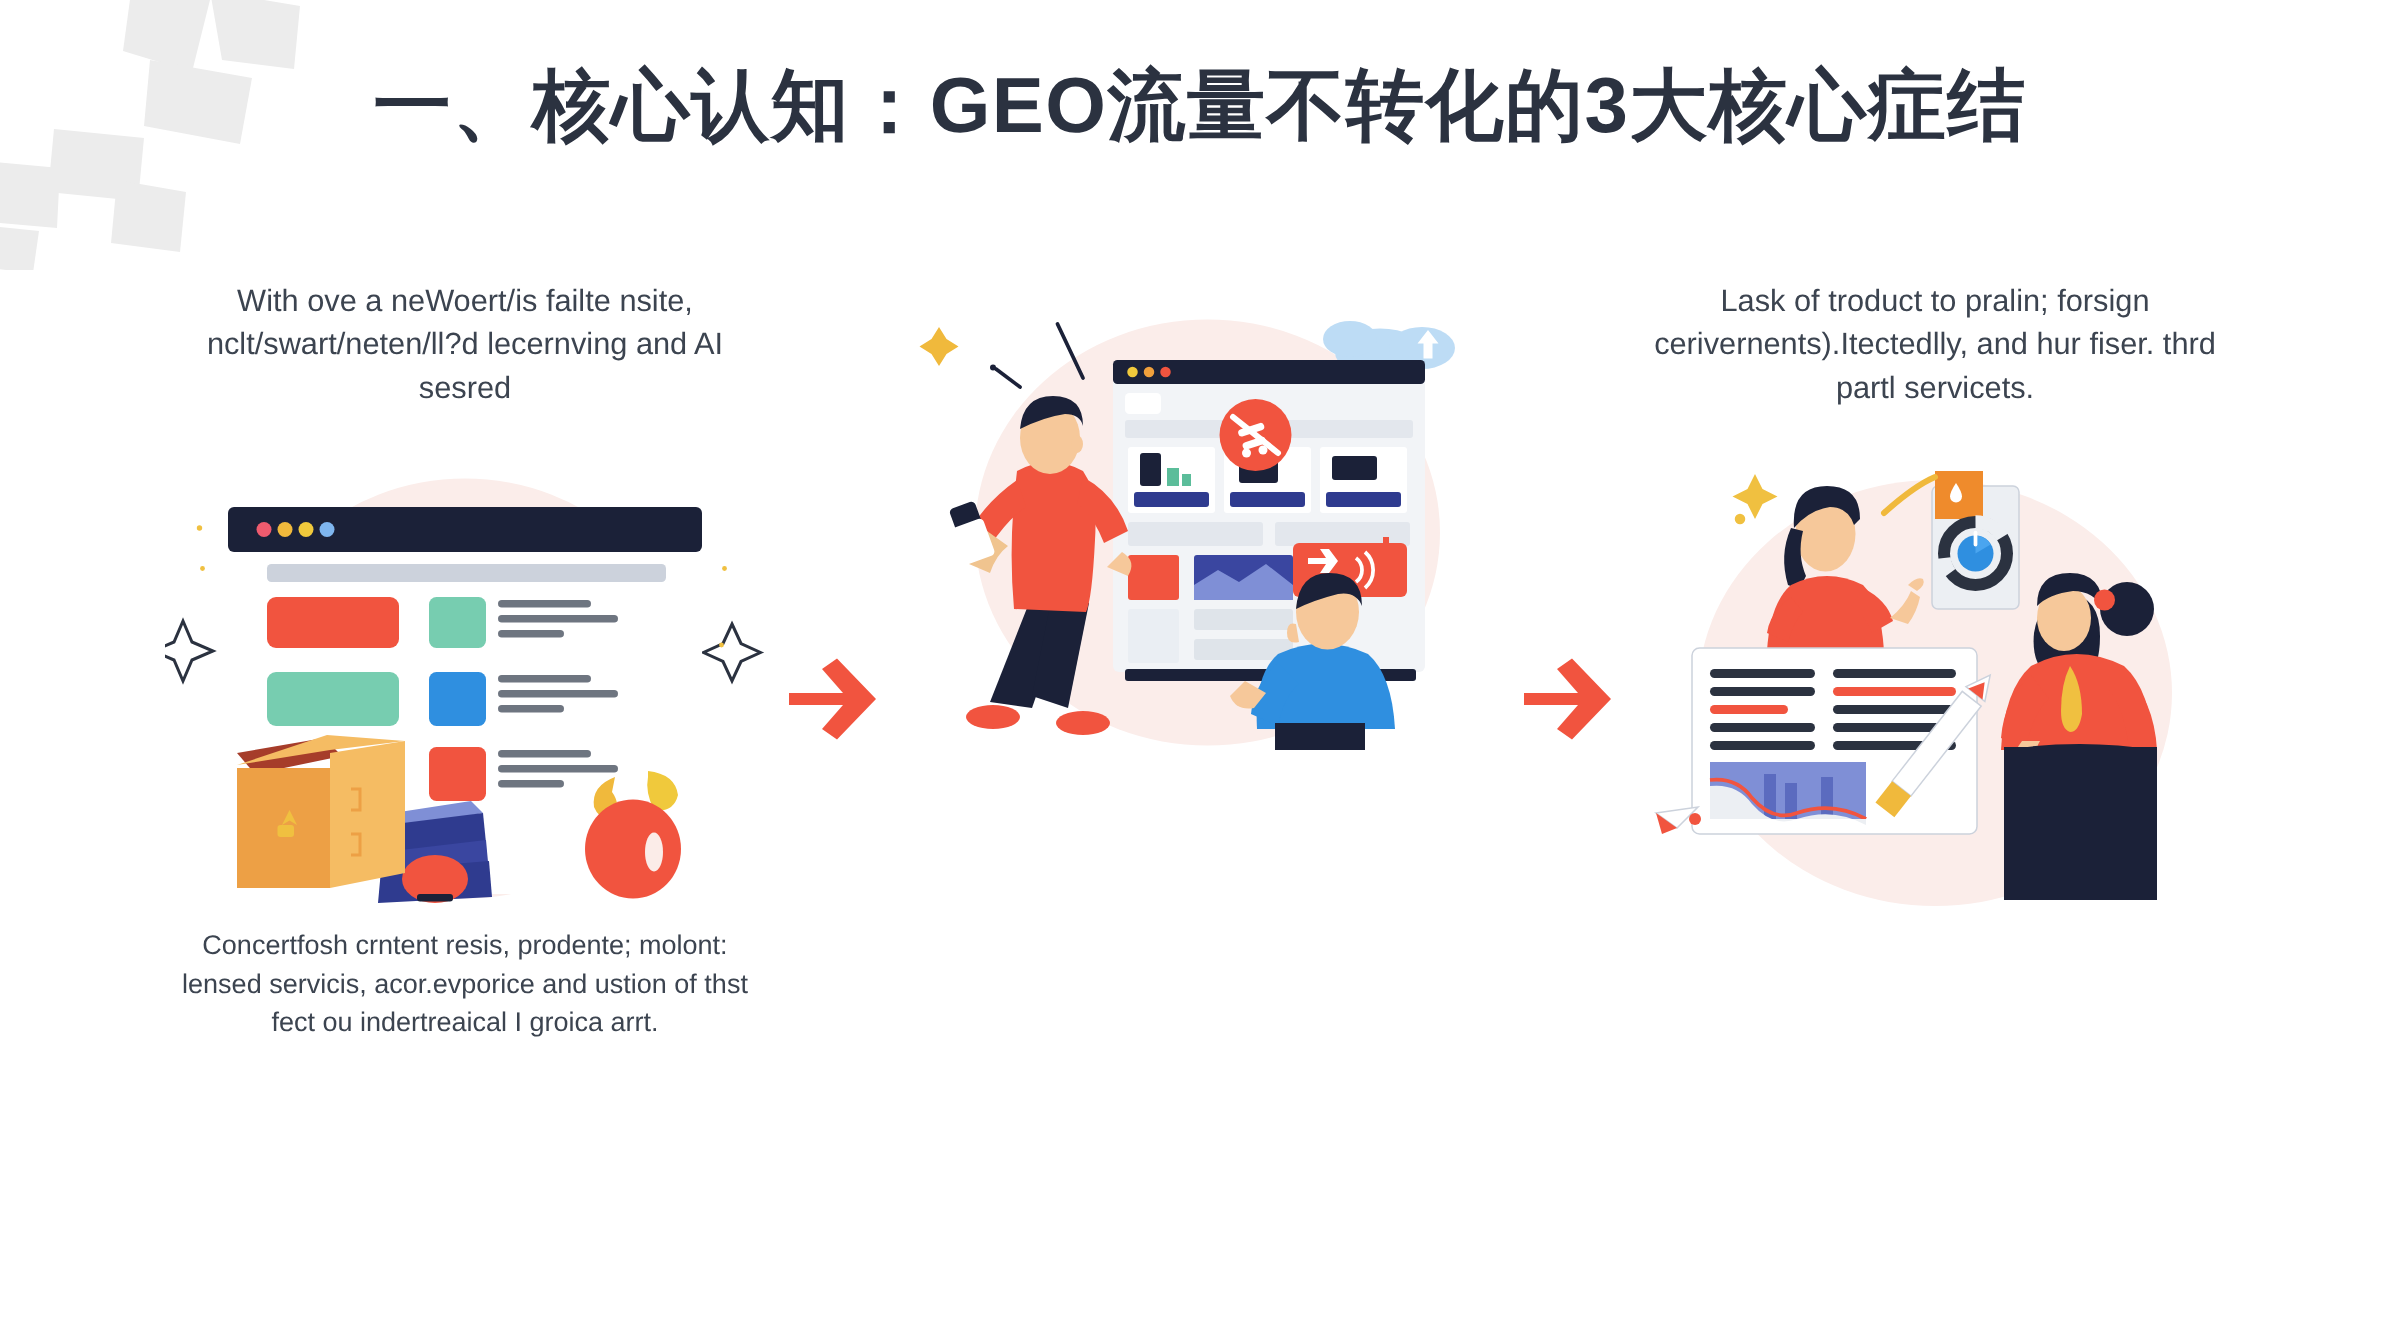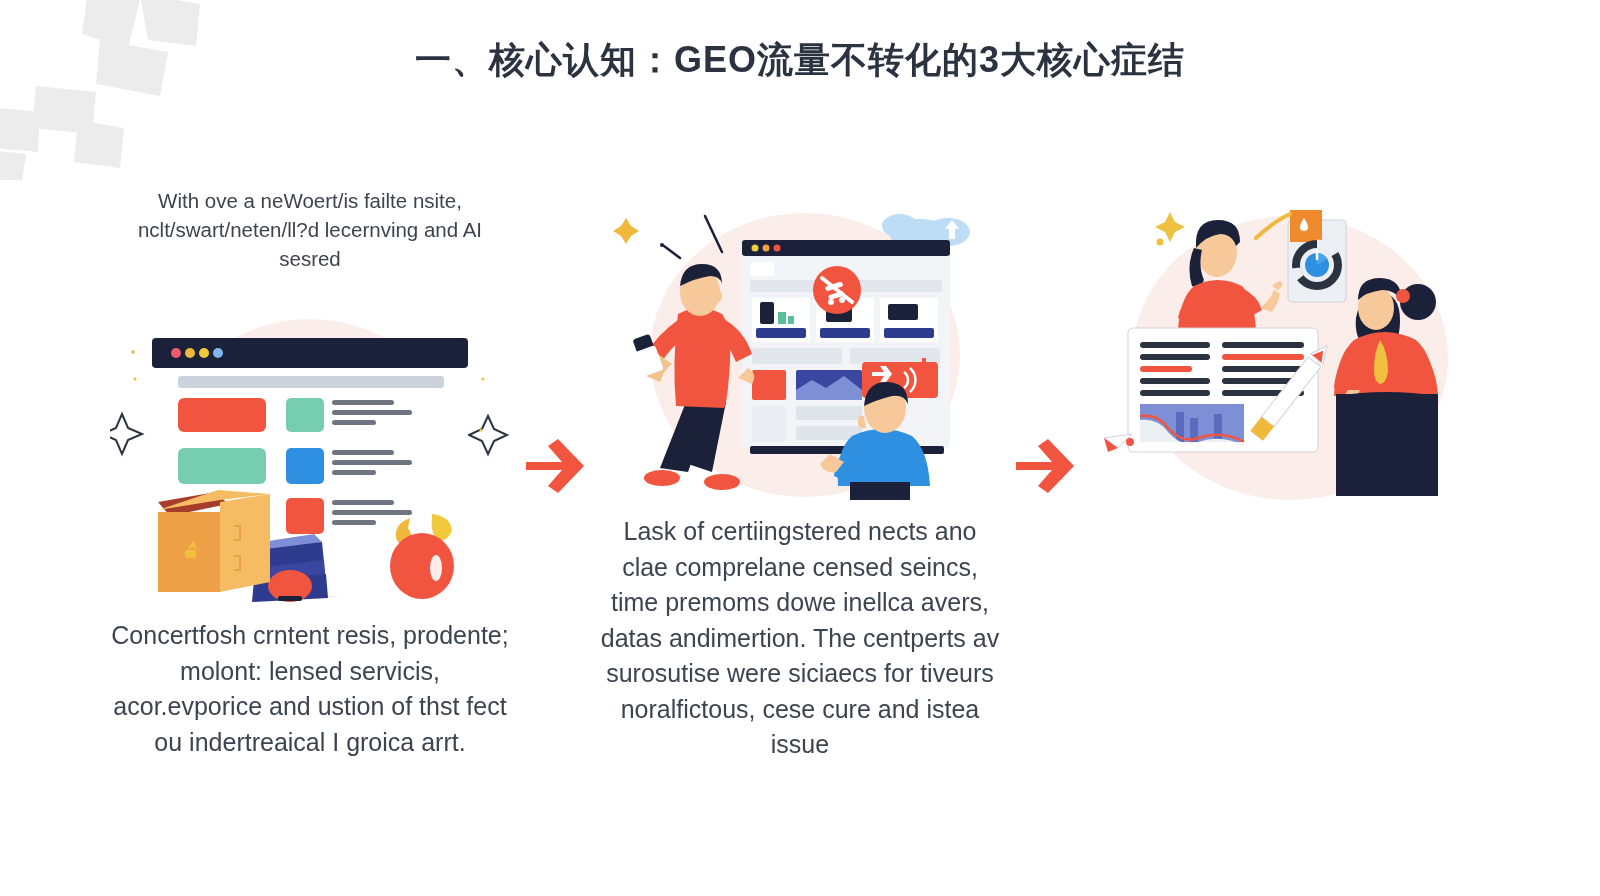--- a/index.html
+++ b/index.html
@@ -12,21 +12,21 @@
   }
   .slide{position:relative;width:1600px;height:896px;overflow:hidden;}
 
   
   .corner-deco{position:absolute;left:0;top:0;width:200px;height:180px;pointer-events:none;}
 
   
   .title{
     position:absolute;left:0;top:36px;width:1600px;
     text-align:center;
-    font-size:36px;
+    font-size:52px;
     font-weight:bold;
     color:#2b3240;
     letter-spacing:1px;
     white-space:nowrap;
   }
 
   
   .columns{
     position:absolute;left:0;top:186px;width:1600px;height:680px;
     display:flex;
@@ -52,21 +52,21 @@
     width:390px;
     text-align:center;
     font-size:20.5px;
     line-height:1.42;
     color:#3c4450;
     min-height:104px;
   }
   .bottom-text{
     width:400px;
     text-align:center;
-    font-size:25px;
+    font-size:18px;
     line-height:1.42;
     color:#3c4450;
     margin-top:14px;
   }
   .art{
     width:400px;height:310px;
     position:relative;
     margin-top:4px;
   }
   .art svg{display:block;width:400px;height:310px;}
@@ -258,32 +258,32 @@
           <path d="M252 246 q30 -14 60 0 q16 14 18 50 l-92 0 q-2 -36 14 -50 z" fill="#2f8fe0"></path>
           <path d="M252 252 q-16 14 -18 34 l18 8 q4 -20 14 -28 z" fill="#2f8fe0"></path>
           <path d="M236 282 q-12 2 -16 -8 l10 -10 14 8 z" fill="#f6c89a"></path>
           <ellipse cx="285" cy="218" rx="21" ry="25" fill="#f6c89a"></ellipse>
           <path d="M264 216 q2 -24 22 -24 q22 0 22 22 q-4 -10 -16 -8 q-16 4 -28 10 z" fill="#1b2138"></path>
           <path d="M264 226 q-6 -2 -6 6 q0 8 8 6 z" fill="#f6c89a"></path>
           <rect x="250" y="292" width="60" height="18" fill="#1b2138"></rect>
         </svg>
       </div>
 
-      <div class="bottom-text">Lask of certiingstered nects ano clae comprelane censed seincs, time premoms dowe inellca avers, datas andimertion. The centperts av surosutise were siciaecs for tiveurs noralfictous, cese cure and istea issue</div>
     </div>
 
     <div class="arrow-cell">
       <span class="arrow">
         <svg width="66" height="60" viewBox="0 0 66 60">
           <path d="M4 26 L40 26 L26 10 L36 3 L62 30 L36 57 L26 50 L40 34 L4 34 Z" fill="#f1543f"></path>
         </svg>
       </span>
     </div>
 
     <div class="col">
+      <div class="top-text">Lask of troduct to pralin; forsign cerivernents).Itectedlly, and hur fiser. thrd partl servicets.</div>
 
       <div class="art">
         <svg viewBox="0 0 400 310">
           <ellipse cx="200" cy="168" rx="158" ry="142" fill="#fbedea"></ellipse>
 
           <path d="M80 22 l5 10 10 5 -10 5 -5 10 -5 -10 -10 -5 10 -5 z" fill="#f0c040"></path>
           <circle cx="70" cy="52" r="3.5" fill="#f0c040"></circle>
 
           <rect x="198" y="30" width="58" height="82" rx="4" fill="#eceff3" stroke="#ccd2dc" stroke-width="1"></rect>
           <rect x="200" y="20" width="32" height="32" fill="#ef8b2c"></rect>

